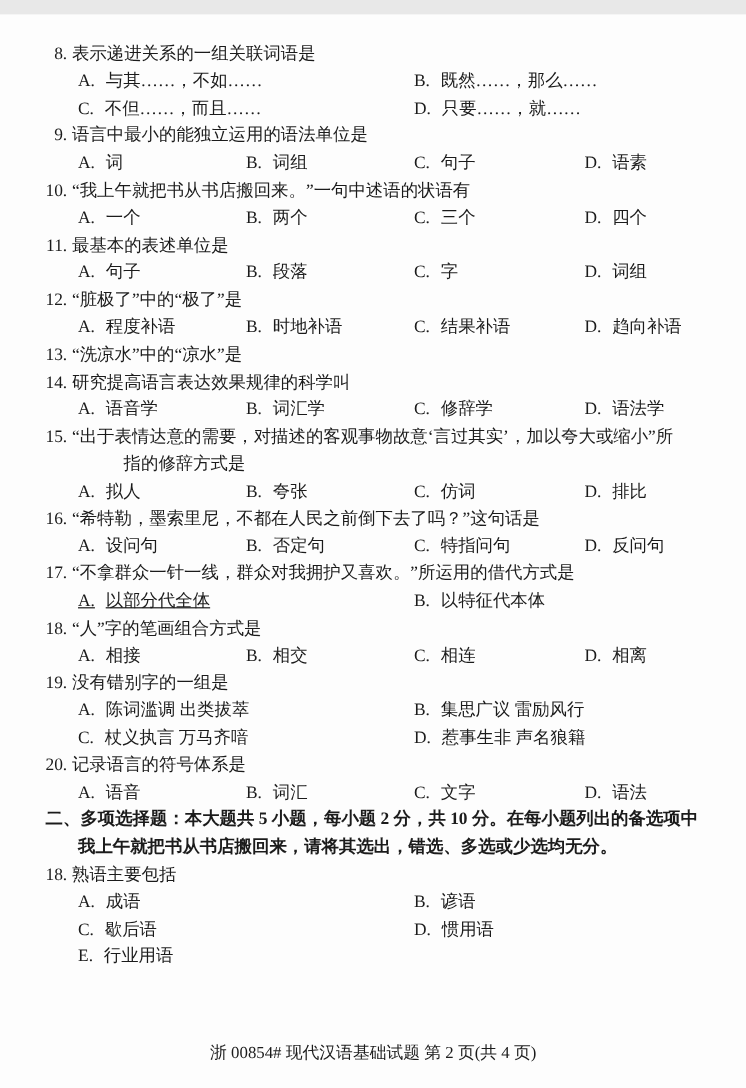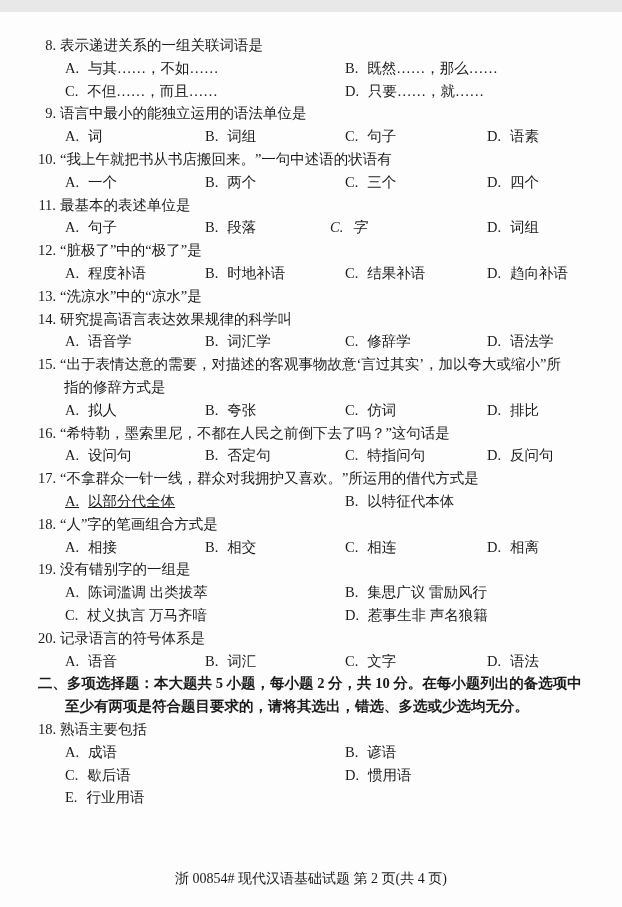--- a/index.html
+++ b/index.html
@@ -20,21 +20,21 @@
     left: 0;
     right: 0;
   }
   .line {
     height: 22.8px;
     line-height: 22.8px;
     white-space: nowrap;
     position: relative;
   }
   .stem-line { padding-left: 36px; }
-  .stem-line.cont { padding-left: 64px; }
+  .stem-line.cont { padding-left: 103px; }
   .qnum {
     display: inline-block;
     width: 20px;
     text-align: right;
     margin-right: 4px;
   }
   .opt {
     position: absolute;
     top: 0;
     white-space: nowrap;
@@ -80,21 +80,21 @@
         <div class="line opt-row">
           <span class="opt" style="left: 65px;"><span class="opt-label">A.</span><span class="opt-text">一个</span></span>
           <span class="opt" style="left: 205px;"><span class="opt-label">B.</span><span class="opt-text">两个</span></span>
           <span class="opt" style="left: 345px;"><span class="opt-label">C.</span><span class="opt-text">三个</span></span>
           <span class="opt" style="left: 487px;"><span class="opt-label">D.</span><span class="opt-text">四个</span></span>
         </div>
         <div class="line stem-line"><span class="qnum">11.</span><span class="stem-text">最基本的表述单位是</span></div>
         <div class="line opt-row">
           <span class="opt" style="left: 65px;"><span class="opt-label">A.</span><span class="opt-text">句子</span></span>
           <span class="opt" style="left: 205px;"><span class="opt-label">B.</span><span class="opt-text">段落</span></span>
-          <span class="opt" style="left: 330px; font-style: italic;"><span class="opt-label">C.</span><span class="opt-text">字</span></span>
+          <span class="opt" style="left: 345px;"><span class="opt-label">C.</span><span class="opt-text">字</span></span>
           <span class="opt" style="left: 487px;"><span class="opt-label">D.</span><span class="opt-text">词组</span></span>
         </div>
         <div class="line stem-line"><span class="qnum">12.</span><span class="stem-text">“脏极了”中的“极了”是</span></div>
         <div class="line opt-row">
           <span class="opt" style="left: 65px;"><span class="opt-label">A.</span><span class="opt-text">程度补语</span></span>
           <span class="opt" style="left: 205px;"><span class="opt-label">B.</span><span class="opt-text">时地补语</span></span>
           <span class="opt" style="left: 345px;"><span class="opt-label">C.</span><span class="opt-text">结果补语</span></span>
           <span class="opt" style="left: 487px;"><span class="opt-label">D.</span><span class="opt-text">趋向补语</span></span>
         </div>
         <div class="line stem-line"><span class="qnum">13.</span><span class="stem-text">“洗凉水”中的“凉水”是</span></div>
@@ -146,21 +146,21 @@
           <span class="opt" style="left: 65px;"><span class="opt-label">A.</span><span class="opt-text">语音</span></span>
           <span class="opt" style="left: 205px;"><span class="opt-label">B.</span><span class="opt-text">词汇</span></span>
           <span class="opt" style="left: 345px;"><span class="opt-label">C.</span><span class="opt-text">文字</span></span>
           <span class="opt" style="left: 487px;"><span class="opt-label">D.</span><span class="opt-text">语法</span></span>
         </div>
       </div>
     <div class="line sec-line1 bold">
       <span>二、多项选择题：本大题共 5 小题，每小题 2 分，共 10 分。在每小题列出的备选项中</span>
     </div>
     <div class="line sec-line2 bold">
-      <span>至少有两项是符合题目要求的，请将其选出，错选、多选或少选均无分。</span>
+      <span>我上午就把书从书店搬回来，请将其选出，错选、多选或少选均无分。</span>
     </div>
     <div id="part2">
         <div class="line stem-line"><span class="qnum">18.</span><span class="stem-text">熟语主要包括</span></div>
         <div class="line opt-row">
           <span class="opt" style="left: 65px;"><span class="opt-label">A.</span><span class="opt-text">成语</span></span>
           <span class="opt" style="left: 345px;"><span class="opt-label">B.</span><span class="opt-text">谚语</span></span>
         </div>
         <div class="line opt-row">
           <span class="opt" style="left: 65px;"><span class="opt-label">C.</span><span class="opt-text">歇后语</span></span>
           <span class="opt" style="left: 345px;"><span class="opt-label">D.</span><span class="opt-text">惯用语</span></span>

